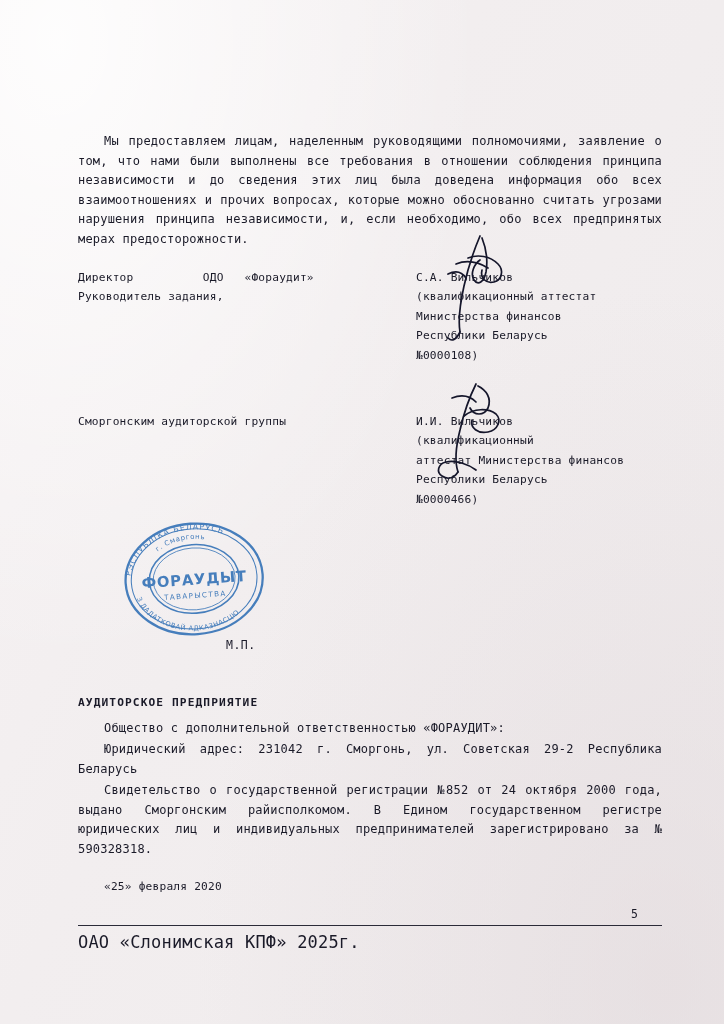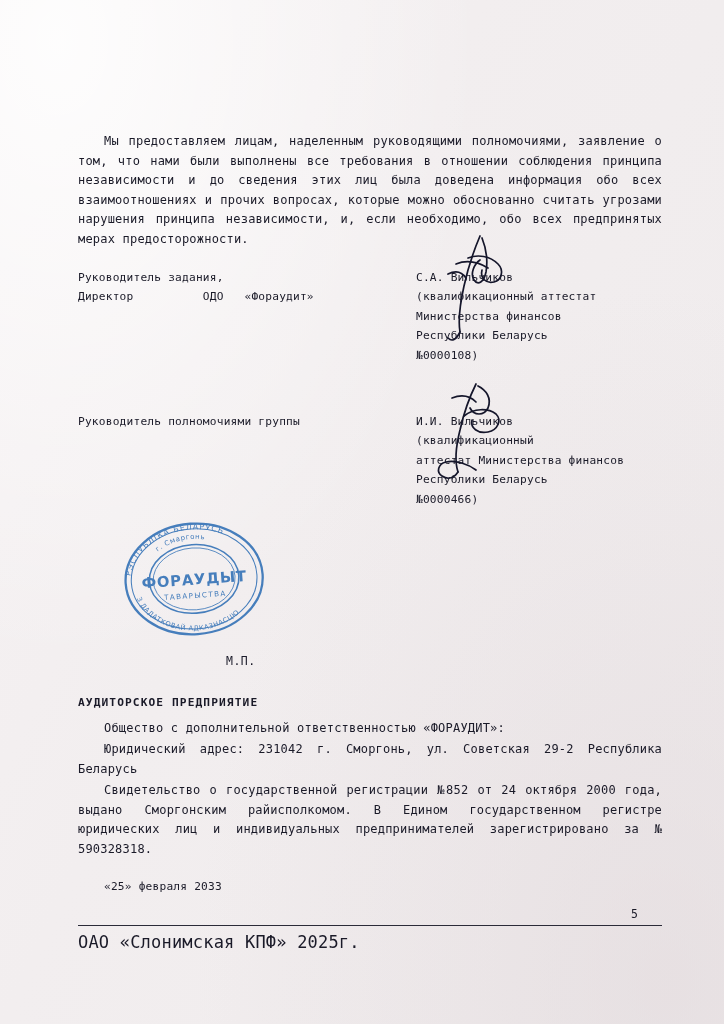--- a/index.html
+++ b/index.html
@@ -88,21 +88,21 @@
     left: 28px;
     top: 6px;
     width: 176px;
     height: 122px;
     transform: rotate(-4deg);
     opacity: 0.88;
   }
   .mp {
     position: absolute;
     left: 148px;
-    top: 144px;
+    top: 128px;
     font-size: 11.5px;
     letter-spacing: 0.5px;
     color: #1b1b2a;
     text-align: right;
   }
 
   
   .sign-1 {
     position: absolute;
     left: 330px;
@@ -183,22 +183,22 @@
           <path d="M72 6 C66 20, 60 38, 56 56 C52 74, 50 90, 52 102"></path>
           <path d="M74 8 C78 18, 80 30, 78 42 C76 52, 70 56, 66 50 C62 44, 66 34, 72 30"></path>
           <path d="M60 28 C70 24, 82 26, 90 34 C96 40, 94 50, 86 52 C78 54, 72 48, 74 40"></path>
           <path d="M48 34 C58 30, 70 32, 80 38"></path>
           <path d="M52 102 C48 110, 44 112, 40 108"></path>
           <path d="M40 44 C48 40, 54 42, 58 48"></path>
         </g>
       </svg>
       <div class="sig-row">
         <div class="sig-left">
+          <div class="role-line">Директор          ОДО   «Фораудит»</div>
           <div class="role-line">Руководитель задания,</div>
-          <div class="role-line">Директор          ОДО   «Фораудит»</div>
         </div>
         <div class="sig-right">
           <div>С.А. Вильчиков</div>
           <div>(квалификационный аттестат</div>
           <div>Министерства финансов</div>
           <div>Республики Беларусь</div>
           <div>№0000108)</div>
         </div>
       </div>
     </div>
@@ -208,21 +208,21 @@
         <g fill="none" stroke="#15162b" stroke-width="1.7" stroke-linecap="round">
           <path d="M58 6 C52 18, 46 34, 42 52 C38 68, 36 82, 40 94"></path>
           <path d="M60 8 C68 12, 74 20, 70 30 C66 38, 56 38, 52 30"></path>
           <path d="M46 38 C56 30, 70 30, 78 36 C84 42, 80 52, 70 54 C60 56, 52 50, 54 42"></path>
           <path d="M40 94 C36 100, 30 102, 24 98 C18 94, 20 86, 28 84 C38 82, 50 86, 58 92"></path>
           <path d="M34 20 C44 16, 52 18, 58 24"></path>
         </g>
       </svg>
       <div class="sig-row">
         <div class="sig-left">
-          <div class="role-line">Руководитель полномочиями группы</div>
+          <div class="role-line">Сморгонским аудиторской группы</div>
         </div>
         <div class="sig-right">
           <div>И.И. Вильчиков</div>
           <div>(квалификационный</div>
           <div>аттестат  Министерства финансов</div>
           <div>Республики Беларусь</div>
           <div>№0000466)</div>
         </div>
       </div>
     </div>
@@ -256,21 +256,21 @@
       </svg>
       <div class="mp">М.П.</div>
     </div>
 
     <div class="heading">АУДИТОРСКОЕ ПРЕДПРИЯТИЕ</div>
 
     <p class="body-para"><span class="indent"></span><span>Общество с дополнительной ответственностью «ФОРАУДИТ»:</span></p>
     <p class="body-para"><span class="indent"></span><span>Юридический адрес: 231042 г. Сморгонь, ул. Советская 29-2 Республика Беларусь</span></p>
     <p class="body-para"><span class="indent"></span><span>Свидетельство о государственной регистрации №852 от 24 октября 2000 года, выдано Сморгонским райисполкомом. В Едином государственном регистре юридических лиц и индивидуальных предпринимателей зарегистрировано за № 590328318.</span></p>
 
-    <div class="date-line">«25» февраля  2033</div>
+    <div class="date-line">«25» февраля  2020</div>
   </div>
 
   <div class="footer">
     <div class="page-num">5</div>
     <div class="footer-rule"></div>
     <div class="footer-text">ОАО «Слонимская КПФ»   2025г.</div>
   </div>
 </div>
 
 </body></html>

